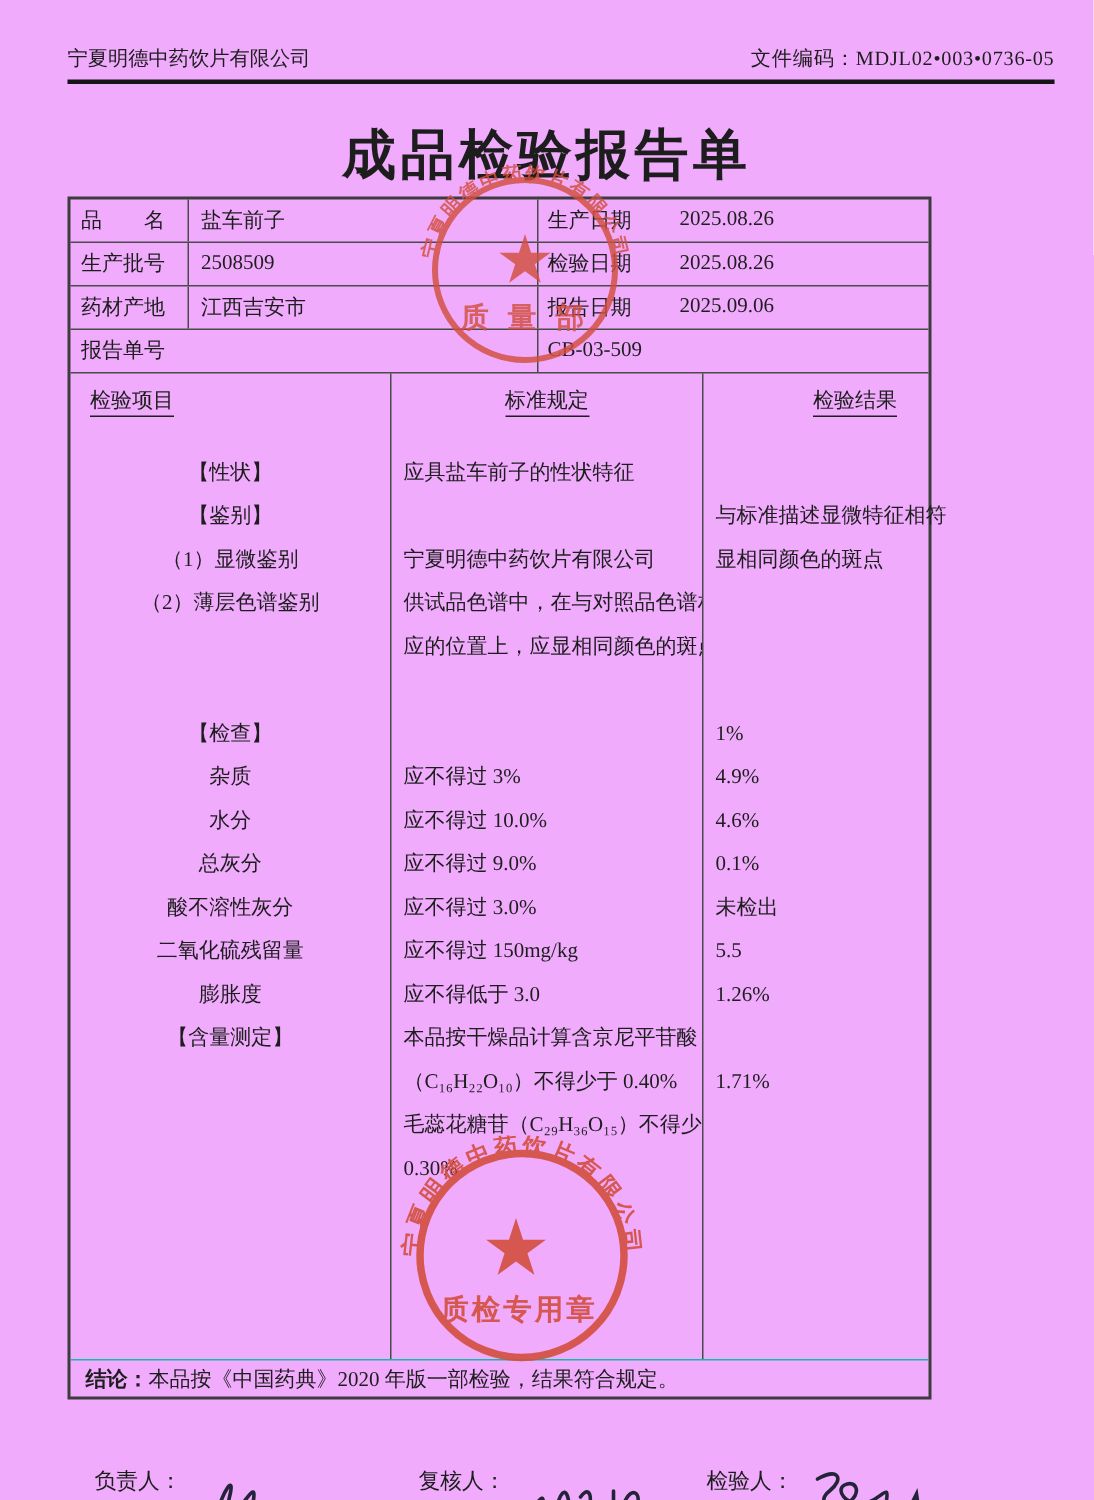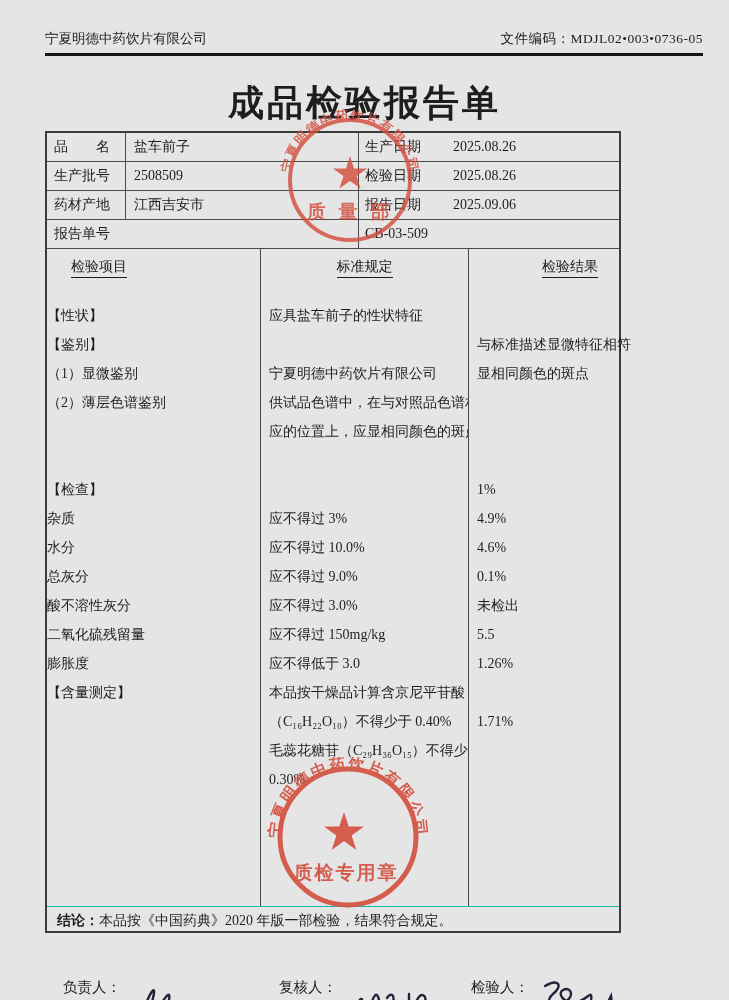--- a/index.html
+++ b/index.html
@@ -1,17 +1,17 @@
 <!DOCTYPE html>
 <html><head>
 <meta charset="utf-8">
 <style>
   html,body{margin:0;padding:0;background:#ffffff;}
   .page{
-    position:relative;width:729px;height:1000px;background:#e5e5e5;
+    position:relative;width:729px;height:1000px;background:#f0abfc;
     font-family:"Liberation Serif","DejaVu Serif",serif;
     color:#1d1d1d;overflow:hidden;
   }
   
   .doc-header{
     position:absolute;left:45px;right:26px;top:26px;height:22px;
     border-bottom:3px solid #151515;
     display:flex;justify-content:space-between;align-items:flex-end;
     font-size:13.5px;padding-bottom:5px;
   }
@@ -34,25 +34,25 @@
   .w-right{flex:1;padding-left:6px;}
   .w-lbl2{width:312px;padding-left:7px;}
   .rlbl{display:inline-block;width:88px;}
   
   .items{position:relative;height:657px;box-sizing:border-box;}
   .col{position:absolute;top:0;bottom:0;box-sizing:border-box;}
   .col1{left:0;width:214px;border-right:1px solid #4a4a4a;}
   .col2{left:214px;width:208px;border-right:1px solid #4a4a4a;}
   .col3{left:422px;width:202px;}
   .col-hdr{height:52px;box-sizing:border-box;padding-top:9px;}
-  .col1 .col-hdr{padding-left:24px;}
+  .col1 .col-hdr{padding-left:13px;}
   .col2 .col-hdr,.col3 .col-hdr{text-align:center;}
   .hdr-u{display:inline-block;border-bottom:1px solid #1d1d1d;padding-bottom:1px;}
   .lines .line{height:29px;line-height:29px;white-space:nowrap;overflow:hidden;}
-  .col1 .line{padding-left:0;}
+  .col1 .line{padding-left:0;text-align:center;}
   .col2 .line{padding-left:8px;}
   .col3 .line{padding-left:8px;}
   
   .conclusion-row{
     height:29px;line-height:28px;border-top:1px solid #14b8a6;box-sizing:border-box;
     padding-left:10px;white-space:nowrap;overflow:hidden;
   }
   .conclusion-row .b{font-weight:bold;}
   
   .sig-row{position:absolute;top:938px;left:16px;width:729px;height:60px;font-size:14.5px;margin-top:40px;}

